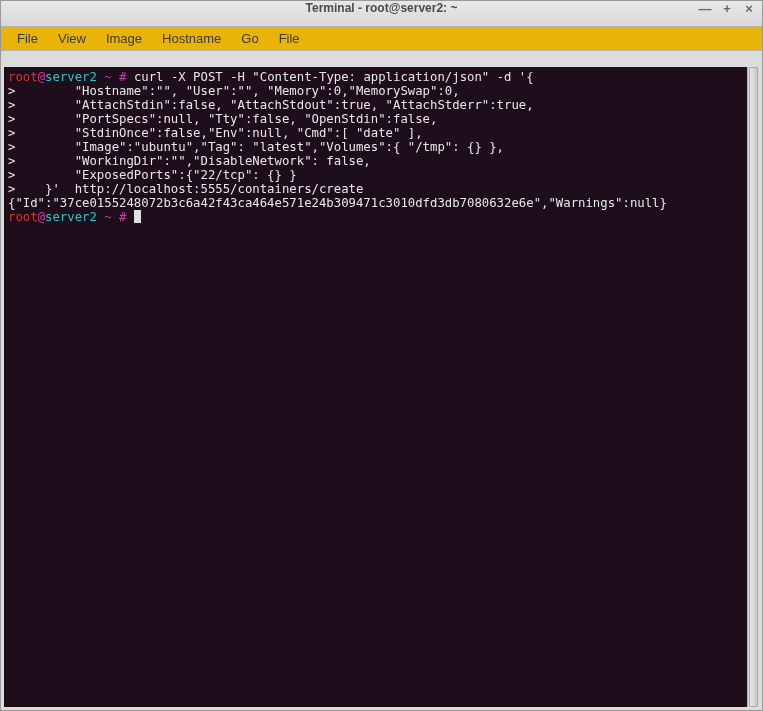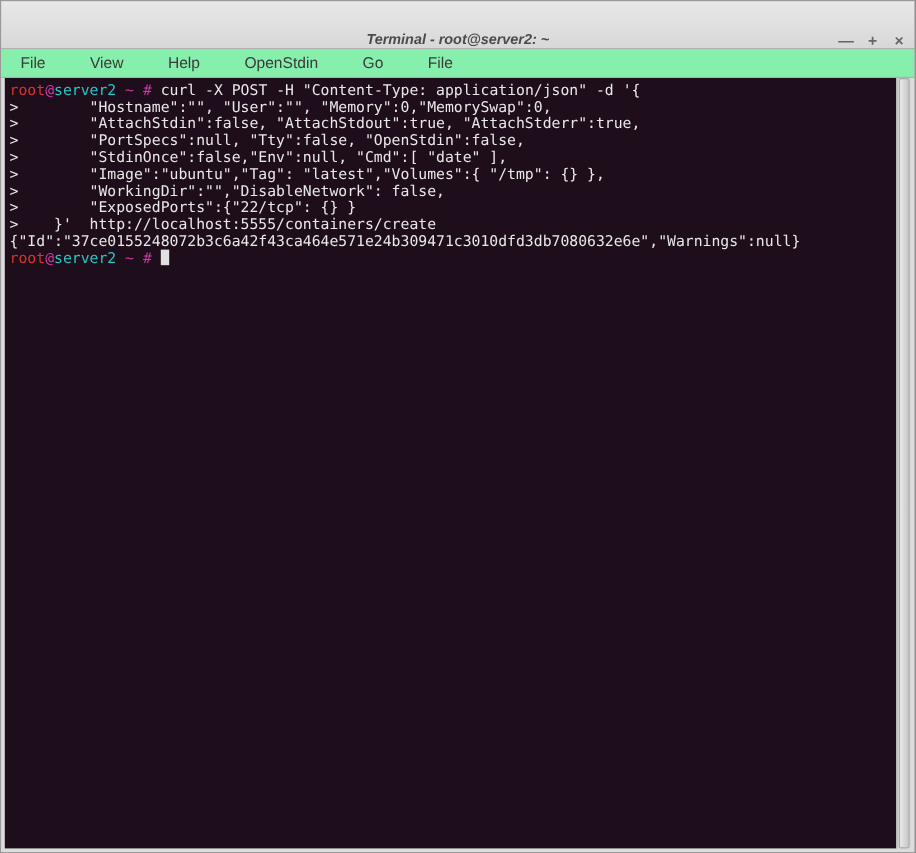--- a/index.html
+++ b/index.html
@@ -12,68 +12,67 @@
       background: #cecece;
       width: 763px;
       height: 711px;
       overflow: hidden;
       border: 1px solid #999;
       display: flex;
       flex-direction: column;
     }
     .titlebar {
       background: linear-gradient(to bottom, #e8e8e8, #d8d8d8);
-      height: 40px;
+      height: 26px;
       display: flex;
-      align-items: flex-end;
+      align-items: flex-start;
       justify-content: center;
       position: relative;
       border-bottom: 1px solid #b0b0b0;
       font-size: 12px;
       color: #4a4a4a;
       font-weight: bold;
-      font-style: italic;
     }
     .window-controls {
       position: absolute;
       right: 6px;
       display: flex;
       gap: 8px;
       align-items: center;
     }
     .wc-btn {
       width: 14px;
       height: 14px;
       display: flex;
       align-items: center;
       justify-content: center;
       color: #666;
       font-size: 13px;
       cursor: pointer;
       font-weight: bold;
     }
     .menubar {
-      background: #86efac;
+      background: #eab308;
       height: 24px;
       display: flex;
       align-items: center;
       padding: 0 6px;
-      gap: 17px;
+      gap: 0;
       border-bottom: 1px solid #b0b0b0;
       font-size: 13px;
       color: #3a3a3a;
     }
     .menu-item {
       padding: 3px 10px;
       cursor: pointer;
     }
     .terminal-wrap {
       flex: 1;
       background: #dcdcdc;
-      padding: 0 3px 3px 3px;
+      padding: 16px 3px 3px 3px;
       display: flex;
       position: relative;
     }
     .terminal {
       flex: 1;
       background: #1e0d1a;
       font-family: "DejaVu Sans Mono", Menlo, Consolas, monospace;
       font-size: 12.3px;
       line-height: 14px;
       color: #e0e0e0;
@@ -119,22 +118,22 @@
   <div class="window-controls">
     <span class="wc-btn">—</span>
     <span class="wc-btn">+</span>
     <span class="wc-btn">×</span>
   </div>
 </div>
 
 <div class="menubar">
   <div class="menu-item">File</div>
   <div class="menu-item">View</div>
-  <div class="menu-item">Help</div>
-  <div class="menu-item">OpenStdin</div>
+  <div class="menu-item">Image</div>
+  <div class="menu-item">Hostname</div>
   <div class="menu-item">Go</div>
   <div class="menu-item">File</div>
 </div>
 
 <div class="terminal-wrap">
   <div class="terminal"><span class="c-red">root</span><span class="c-magenta">@</span><span class="c-cyan">server2</span><span class="c-magenta"> ~ #</span><span> </span><span class="c-white">curl -X POST -H "Content-Type: application/json" -d '{</span>
 <span class="c-white">&gt;        "Hostname":"", "User":"", "Memory":0,"MemorySwap":0,</span>
 <span class="c-white">&gt;        "AttachStdin":false, "AttachStdout":true, "AttachStderr":true,</span>
 <span class="c-white">&gt;        "PortSpecs":null, "Tty":false, "OpenStdin":false,</span>
 <span class="c-white">&gt;        "StdinOnce":false,"Env":null, "Cmd":[ "date" ],</span>

